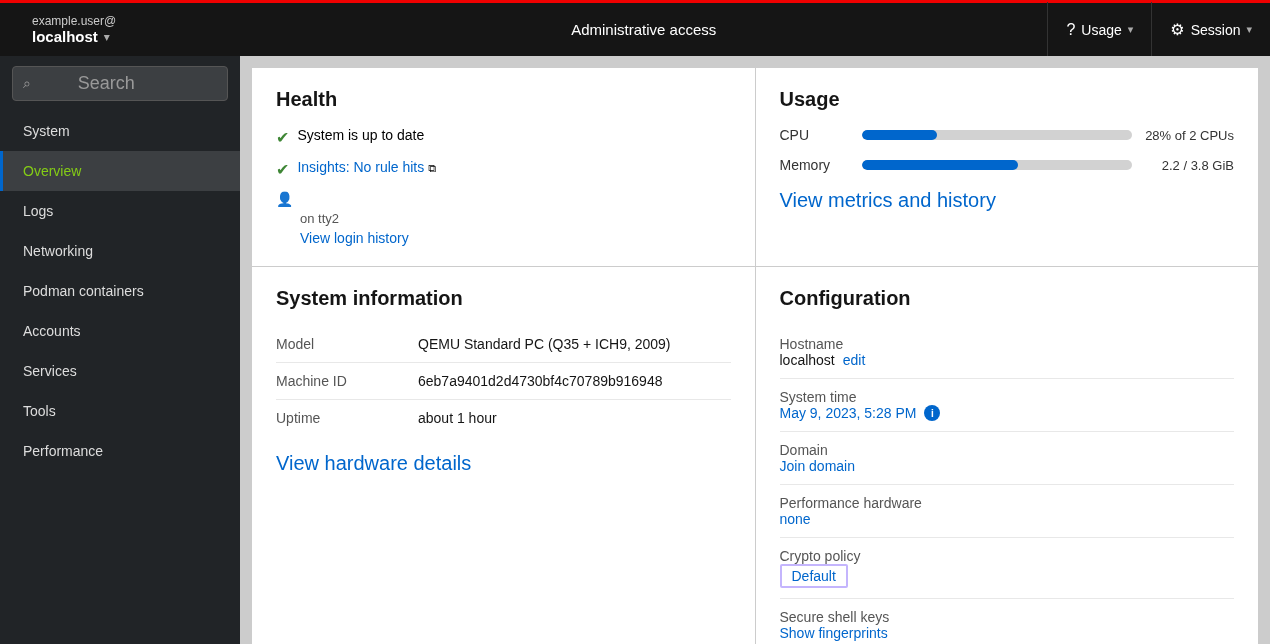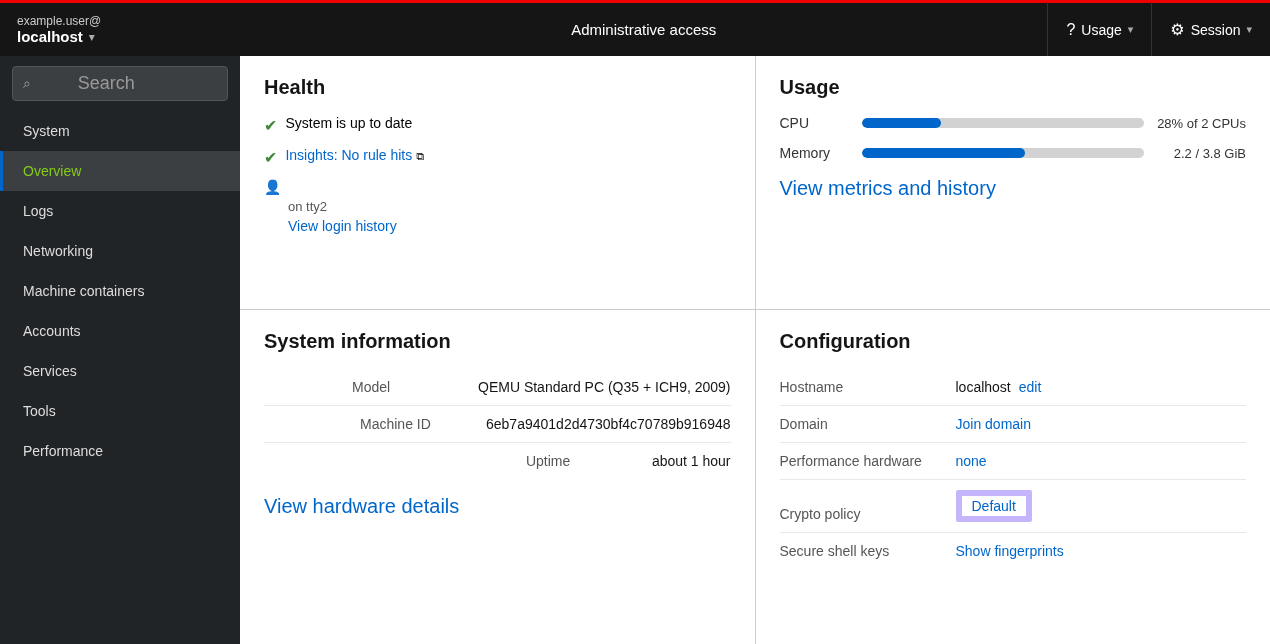--- a/index.html
+++ b/index.html
@@ -9,21 +9,21 @@
     .top-header {
       height: 56px;
       background: #151515;
       display: flex;
       align-items: center;
       flex-shrink: 0;
       border-top: 3px solid #e00;
     }
     .top-header-brand {
       width: 240px;
-      padding: 0 17px;
+      padding: 0 32px;
       display: flex;
       align-items: center;
       gap: 8px;
       color: #fff;
       flex-shrink: 0;
     }
     .brand-username { font-size: 12px; color: #ccc; }
     .brand-hostname { font-size: 15px; font-weight: bold; color: #fff; }
     .brand-chevron { color: #aaa; font-size: 12px; }
     .top-header-center {
@@ -105,21 +105,21 @@
       background: #3c3f42;
       border-left: 3px solid #06c;
       color: #84cc16;
     }
 
     
     .content-area {
       flex: 1;
       overflow-y: auto;
       background: #b91c1c;
-      padding: 0;
+      padding: 12px;
       display: grid;
       grid-template-columns: 1fr 1fr;
       grid-template-rows: auto auto;
       gap: 1px;
       background-color: #ccc;
     }
 
     .panel {
       background: #fff;
       padding: 20px 24px;
@@ -180,54 +180,53 @@
       text-align: right;
     }
 
     
     .info-table { width: 100%; }
     .info-row {
       display: flex;
       padding: 10px 0;
       border-bottom: 1px solid #e8e8e8;
       font-size: 14px;
-      gap: 16px;
-      justify-content: flex-end;
+      gap: 32px;
     }
     .info-row:last-child { border-bottom: none; }
     .info-key { color: #555; width: 110px; flex-shrink: 0; }
     .info-val { color: #151515; }
 
     
     .config-row {
       display: flex;
-      align-items: flex-end;
+      align-items: flex-start;
       padding: 10px 0;
       border-bottom: 1px solid #e8e8e8;
       font-size: 14px;
-      gap: 16px;
+      flex-direction: column;
     }
     .config-row:last-child { border-bottom: none; }
     .config-key { color: #555; width: 160px; flex-shrink: 0; }
     .config-val { color: #151515; display: flex; align-items: center; gap: 8px; }
     .config-link { color: #06c; cursor: pointer; text-decoration: none; }
     .info-icon {
       display: inline-flex;
       align-items: center;
       justify-content: center;
       width: 16px; height: 16px;
       background: #06c;
       color: #fff;
       border-radius: 50%;
       font-size: 10px;
       font-weight: bold;
       cursor: pointer;
     }
     .crypto-policy-box {
-      border: 6px solid #c4b5fd;
+      border: 2px solid #c4b5fd;
       padding: 2px 10px;
       border-radius: 2px;
       color: #06c;
       cursor: pointer;
     }
     .view-link {
       color: #06c;
       cursor: pointer;
       margin-top: 0;
       display: inline-block;
@@ -272,21 +271,21 @@
 
   <div class="sidebar">
     <div class="search-box">
       <span class="search-icon">⌕</span>
       <input type="text" placeholder="Search" style="">
     </div>
     <div class="nav-item">System</div>
     <div class="nav-item active">Overview</div>
     <div class="nav-item">Logs</div>
     <div class="nav-item">Networking</div>
-    <div class="nav-item">Machine containers</div>
+    <div class="nav-item">Podman containers</div>
     <div class="nav-item">Accounts</div>
     <div class="nav-item">Services</div>
     <div class="nav-item">Tools</div>
     <div class="nav-item">Performance</div>
   </div>
 
   <div class="content-area">
 
     <div class="panel">
       <div class="panel-title">Health</div>
@@ -358,20 +357,27 @@
       <div class="panel-title">Configuration</div>
 
       <div class="config-row">
         <span class="config-key">Hostname</span>
         <span class="config-val">
           <span>localhost</span>
           <a class="config-link">edit</a>
         </span>
       </div>
 
+      <div class="config-row">
+        <span class="config-key">System time</span>
+        <span class="config-val">
+          <a class="config-link">May 9, 2023, 5:28 PM</a>
+          <span class="info-icon">i</span>
+        </span>
+      </div>
 
       <div class="config-row">
         <span class="config-key">Domain</span>
         <span class="config-val">
           <a class="config-link">Join domain</a>
         </span>
       </div>
 
       <div class="config-row">
         <span class="config-key">Performance hardware</span>

